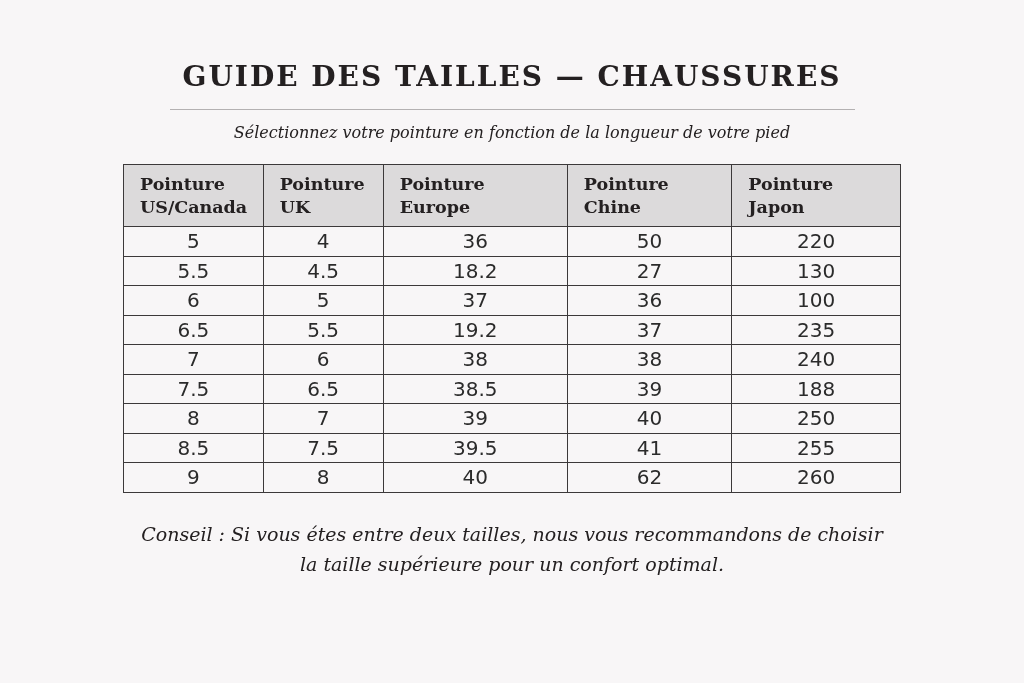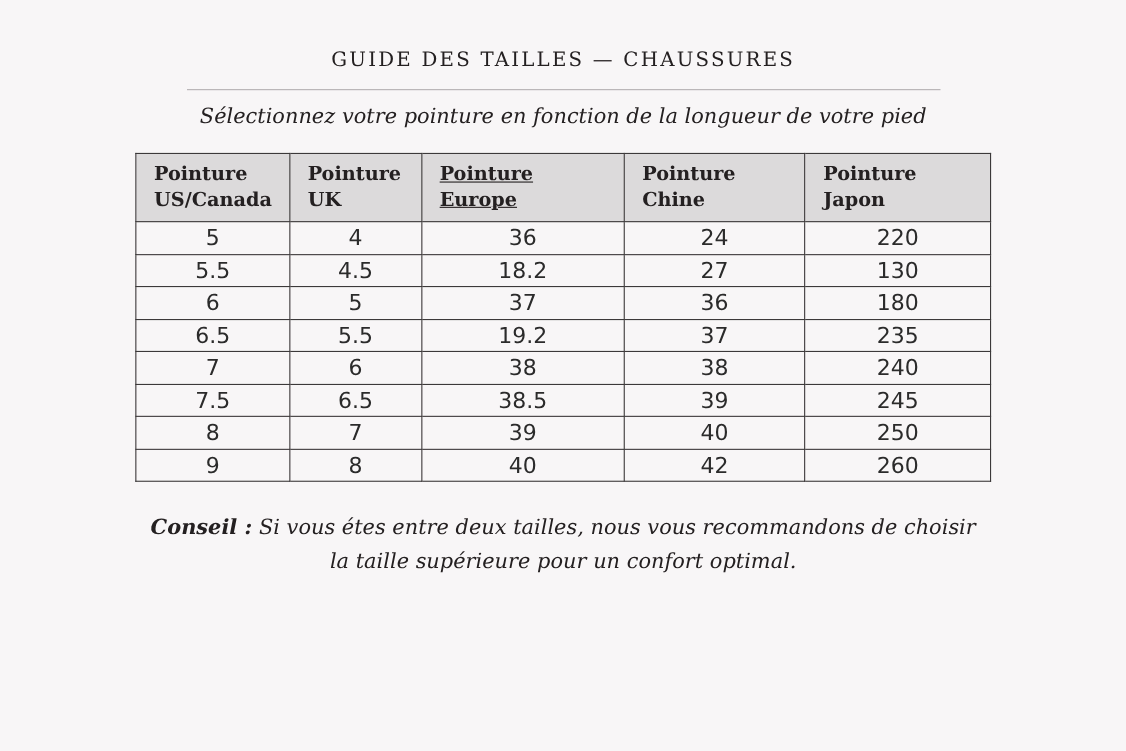--- a/index.html
+++ b/index.html
@@ -14,38 +14,38 @@
   html,body{margin:0;padding:0;}
   body{
     width:1024px;height:683px;
     background:var(--page-bg);
     font-family:"DejaVu Serif", serif;
     color:var(--text);
     overflow:hidden;
   }
   .page-title{
     margin:0;
-    padding-top:44px;
+    padding-top:60px;
     text-align:center;
-    font-size:18px;
-    font-weight:normal;
+    font-size:28px;
+    font-weight:bold;
     letter-spacing:2px;
     color:var(--text);
   }
   .title-rule{
     border:none;
     border-top:1px solid var(--rule);
     width:685px;
     margin:16px auto 0 auto;
   }
   .subtitle{
     margin:13px auto 0 auto;
     text-align:center;
     font-style:italic;
-    font-size:19px;
+    font-size:16px;
     color:var(--text);
   }
   .size-table-wrap{
     width:778px;
     margin:22px auto 0 auto;
   }
   table.size-table{
     width:100%;
     border-collapse:collapse;
     table-layout:fixed;
@@ -67,33 +67,33 @@
   }
   .size-table td{
     font-family:"DejaVu Sans", sans-serif;
     font-size:20px;
     text-align:center;
     vertical-align:middle;
     height:29.5px;
     padding:0;
     color:var(--cell-text);
   }
-  .col-1{width:135px;} .col-2{width:116px;} .col-3{width:178px;text-decoration:underline;}
+  .col-1{width:135px;} .col-2{width:116px;} .col-3{width:178px;}
   .col-4{width:159px;margin-top:24px;} .col-5{width:163px;}
   .advice{
     margin:26px auto 0 auto;
     width:760px;
     text-align:center;
     font-style:italic;
     font-size:19px;
     line-height:1.62;
     color:var(--text);
   }
   .advice-label{
-    font-weight:bold;
+    font-weight:normal;
     margin-top:44px;
   }
 </style>
 </head>
 <body>
 
 <h1 class="page-title">GUIDE DES TAILLES — CHAUSSURES</h1>
 
 <hr class="title-rule">
 
@@ -108,69 +108,76 @@
         <th class="col-3">Pointure Europe</th>
         <th class="col-4">Pointure Chine</th>
         <th class="col-5">Pointure Japon</th>
       </tr>
     </thead>
     <tbody>
       <tr>
         <td>5</td>
         <td>4</td>
         <td>36</td>
-        <td>24</td>
+        <td>50</td>
         <td>220</td>
       </tr>
       <tr>
         <td>5.5</td>
         <td>4.5</td>
         <td>18.2</td>
         <td>27</td>
         <td>130</td>
       </tr>
       <tr>
         <td>6</td>
         <td>5</td>
         <td>37</td>
         <td>36</td>
-        <td>180</td>
+        <td>100</td>
       </tr>
       <tr>
         <td>6.5</td>
         <td>5.5</td>
         <td>19.2</td>
         <td>37</td>
         <td>235</td>
       </tr>
       <tr>
         <td>7</td>
         <td>6</td>
         <td>38</td>
         <td>38</td>
         <td>240</td>
       </tr>
       <tr>
         <td>7.5</td>
         <td>6.5</td>
         <td>38.5</td>
         <td>39</td>
-        <td>245</td>
+        <td>188</td>
       </tr>
       <tr>
         <td>8</td>
         <td>7</td>
         <td>39</td>
         <td>40</td>
         <td>250</td>
       </tr>
       <tr>
+        <td>8.5</td>
+        <td>7.5</td>
+        <td>39.5</td>
+        <td>41</td>
+        <td>255</td>
+      </tr>
+      <tr>
         <td>9</td>
         <td>8</td>
         <td>40</td>
-        <td>42</td>
+        <td>62</td>
         <td>260</td>
       </tr>
     </tbody>
   </table>
 </div>
 
 <p class="advice"><span class="advice-label">Conseil :</span> <span>Si vous étes entre deux tailles, nous vous recommandons de choisir la taille supérieure pour un confort optimal.</span></p>
 
 </body></html>

